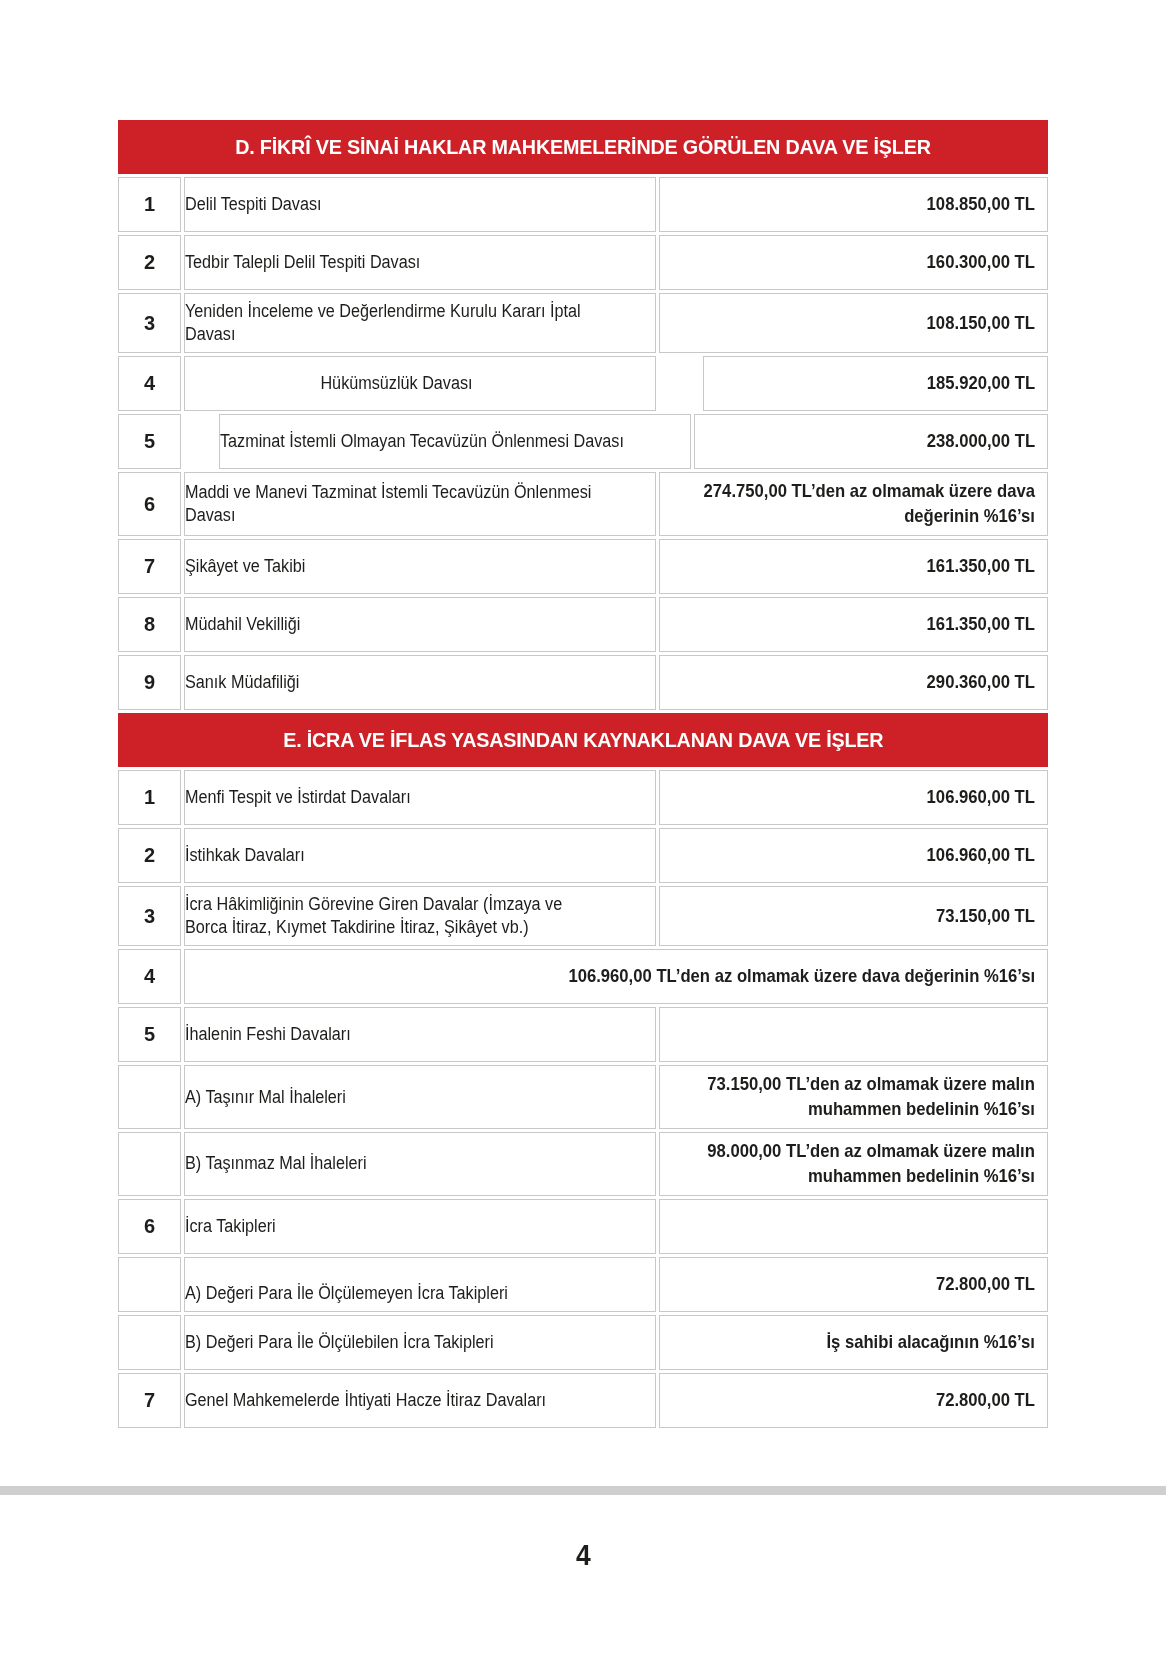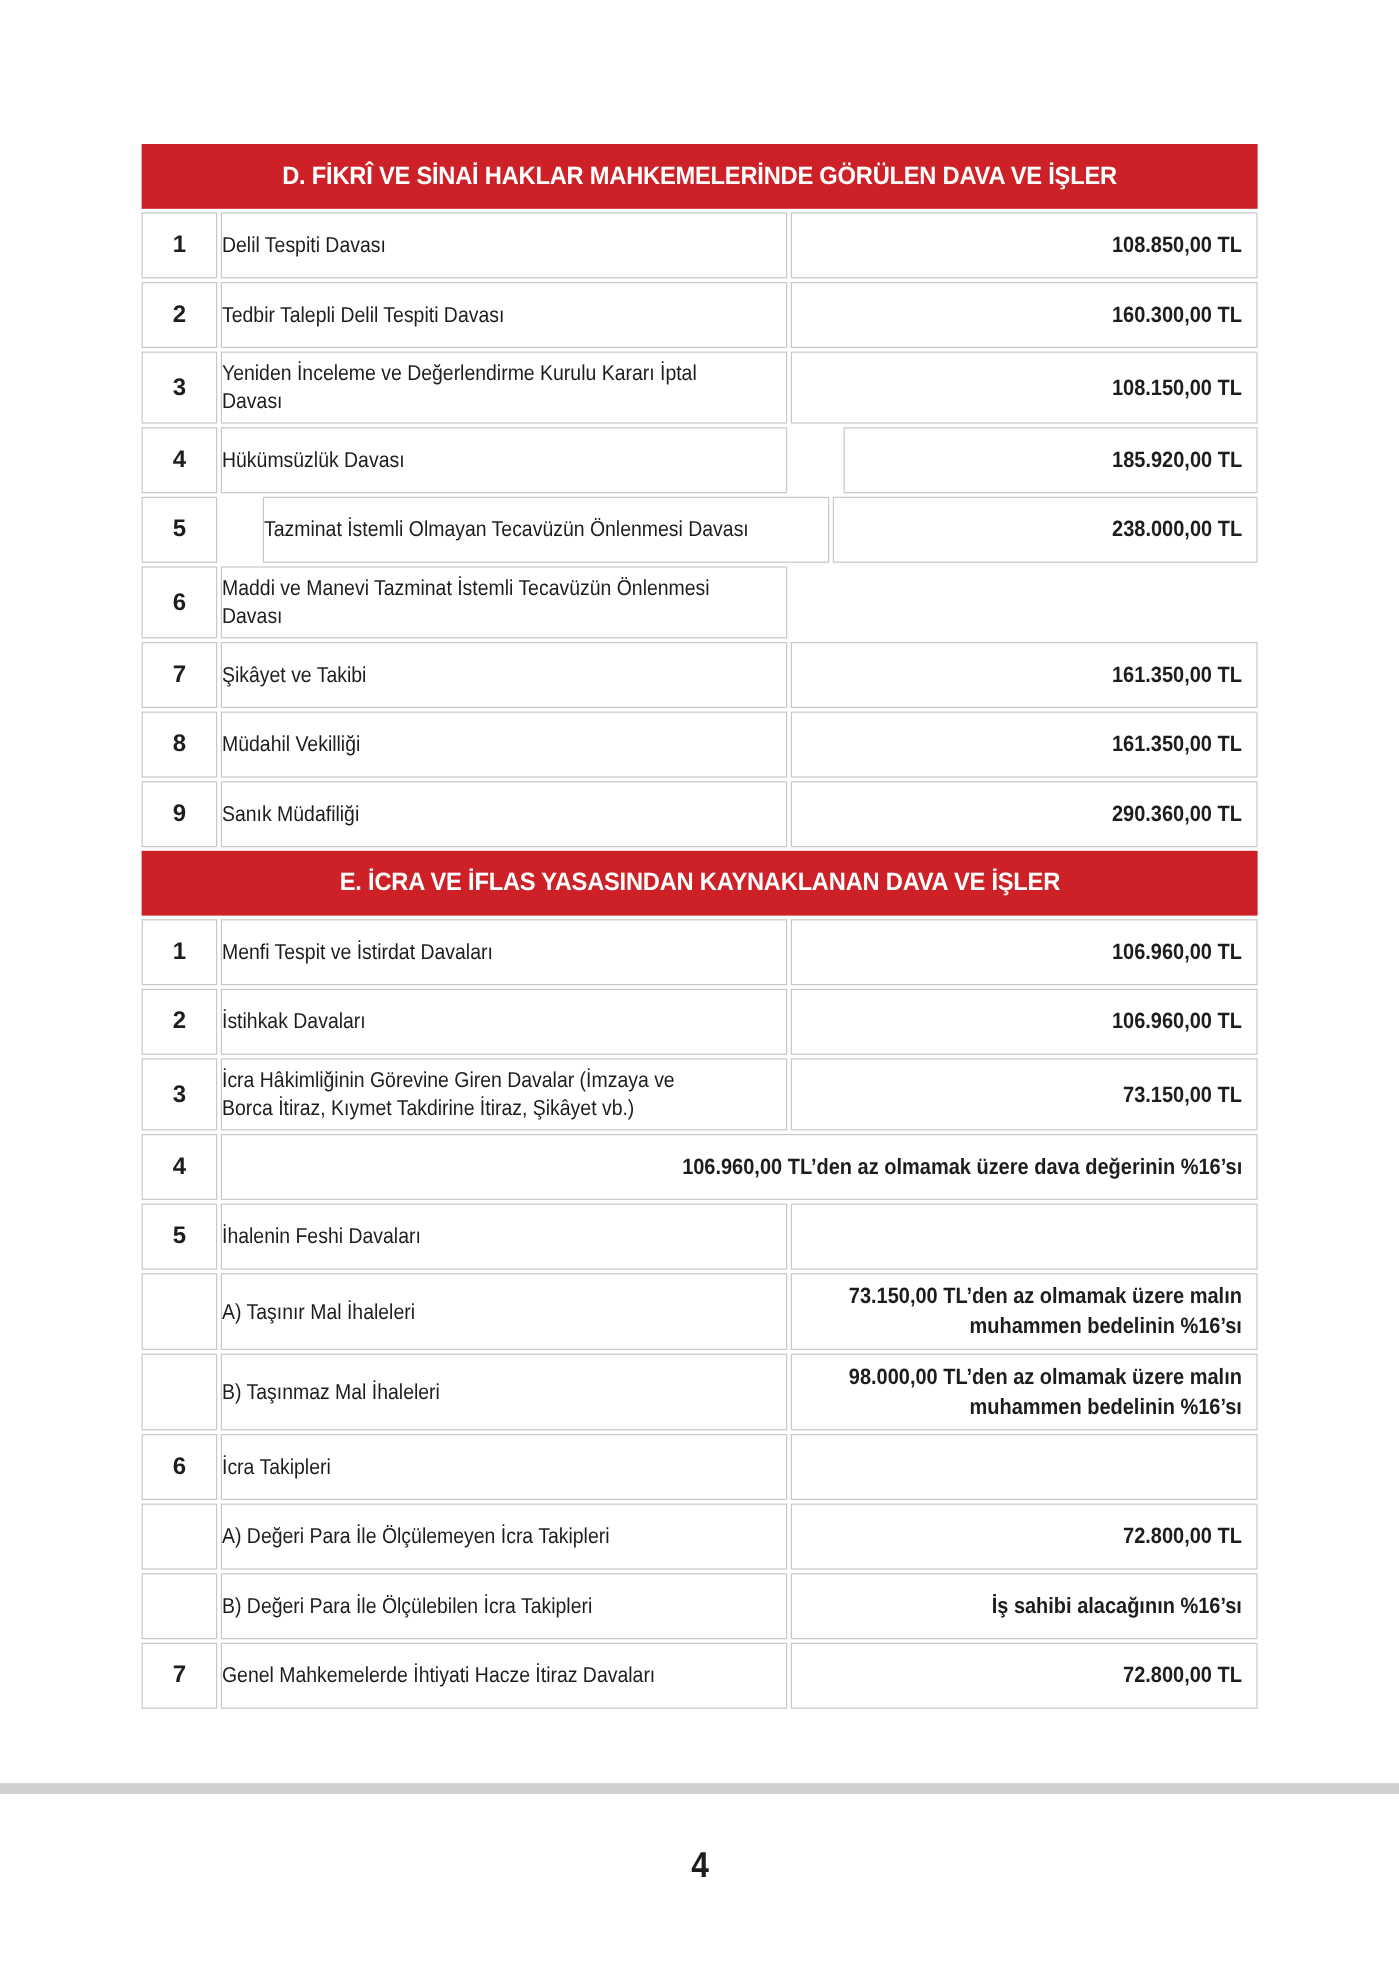--- a/index.html
+++ b/index.html
@@ -66,21 +66,21 @@
     <div class="cell desc" style="border-color: rgb(200, 200, 200);">
             <span class="txt">Yeniden İnceleme ve Değerlendirme Kurulu Kararı İptal Davası</span>
           </div>
     <div class="cell fee" style="border-color: rgb(200, 200, 200);">
             <span class="txt">108.150,00 TL</span>
           </div>
   </div>
 
   <div class="row">
     <div class="cell num" style="border-color: rgb(200, 200, 200);">4</div>
-    <div class="cell desc" style="border-color: rgb(200, 200, 200);">
+    <div class="cell desc" style="border-color: rgb(200, 200, 200); text-align: center;">
             <span class="txt">Hükümsüzlük Davası</span>
           </div>
     <div class="cell fee" style="border-color: rgb(200, 200, 200); margin-left: 44px;">
             <span class="txt">185.920,00 TL</span>
           </div>
   </div>
 
   <div class="row">
     <div class="cell num" style="border-color: rgb(200, 200, 200);">5</div>
     <div class="cell desc" style="border-color: rgb(200, 200, 200); margin-left: 35px;">
@@ -88,20 +88,23 @@
           </div>
     <div class="cell fee" style="border-color: rgb(200, 200, 200);">
             <span class="txt">238.000,00 TL</span>
           </div>
   </div>
 
   <div class="row">
     <div class="cell num" style="border-color: rgb(200, 200, 200);">6</div>
     <div class="cell desc" style="border-color: rgb(200, 200, 200);">
             <span class="txt">Maddi ve Manevi Tazminat İstemli Tecavüzün Önlenmesi Davası</span>
+          </div>
+    <div class="cell fee" style="border-color: rgb(200, 200, 200);">
+            <span class="txt">274.750,00 TL’den az olmamak üzere dava değerinin %16’sı</span>
           </div>
   </div>
 
   <div class="row">
     <div class="cell num" style="border-color: rgb(200, 200, 200);">7</div>
     <div class="cell desc" style="border-color: rgb(200, 200, 200);">
             <span class="txt">Şikâyet ve Takibi</span>
           </div>
     <div class="cell fee" style="border-color: rgb(200, 200, 200);">
             <span class="txt">161.350,00 TL</span>
@@ -207,21 +210,21 @@
     <div class="cell desc" style="border-color: rgb(200, 200, 200);">
             <span class="txt">İcra Takipleri</span>
           </div>
     <div class="cell fee" style="border-color: rgb(200, 200, 200);">
             <span class="txt"></span>
           </div>
   </div>
 
   <div class="row">
     <div class="cell num" style="border-color: rgb(200, 200, 200);"></div>
-    <div class="cell desc" style="border-color: rgb(200, 200, 200);">
+    <div class="cell desc" style="border-color: rgb(200, 200, 200); align-items: flex-end;">
             <span class="txt">A) Değeri Para İle Ölçülemeyen İcra Takipleri</span>
           </div>
     <div class="cell fee" style="border-color: rgb(200, 200, 200);">
             <span class="txt">72.800,00 TL</span>
           </div>
   </div>
 
   <div class="row">
     <div class="cell num" style="border-color: rgb(200, 200, 200);"></div>
     <div class="cell desc" style="border-color: rgb(200, 200, 200);">

